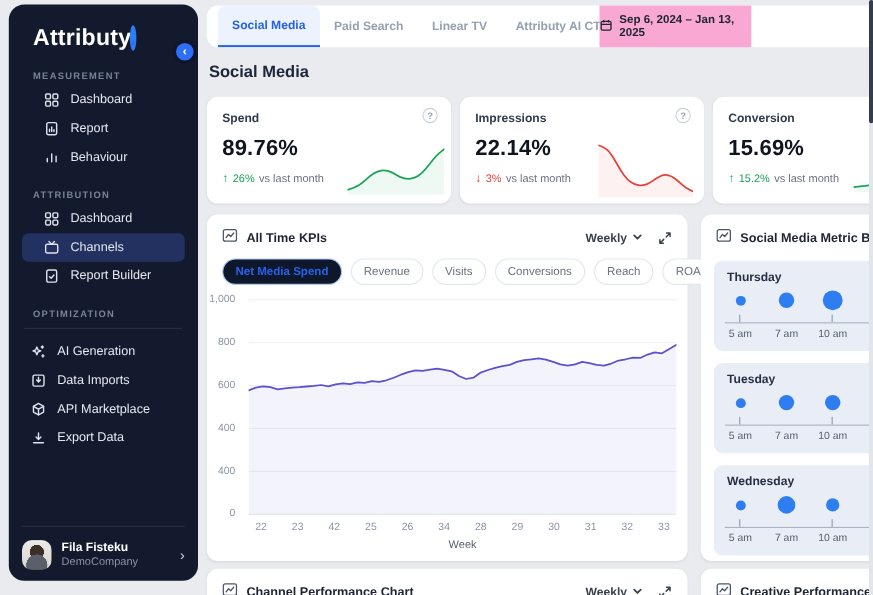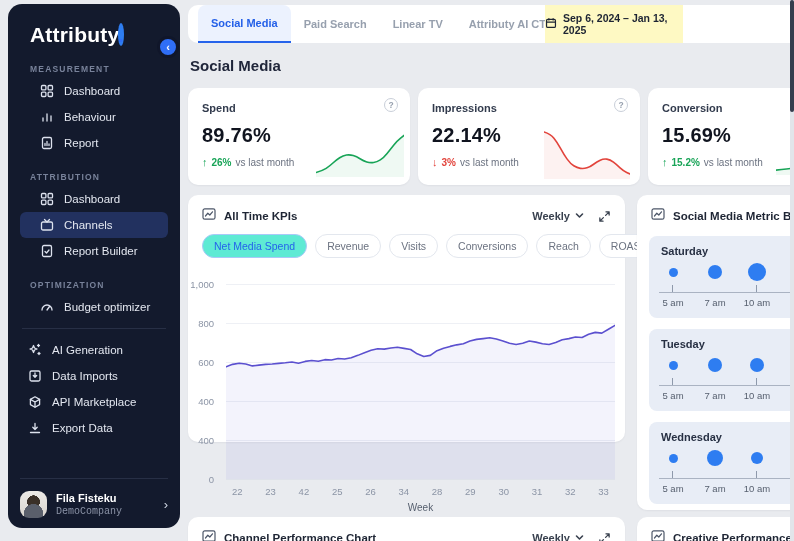--- a/index.html
+++ b/index.html
@@ -36,21 +36,21 @@
     display:flex; align-items:center; gap:9px; cursor:pointer;
   }
   .avatar {
     width:27px; height:27px; border-radius:9px; flex:0 0 27px;
     background:
       radial-gradient(circle at 50% 84%, #5a5f6b 0 36%, transparent 37%),
       radial-gradient(circle at 50% 40%, #3a3028 0 30%, transparent 31%),
       linear-gradient(#eceae6,#d9d5cf);
   }
   .user-name { font-size:11px; font-weight:700; color:#fff; line-height:13px; }
-  .user-company { font-size:10px; color:#8b93a6; line-height:13px;font-family:Liberation Mono, monospace; }
+  .user-company { font-size:10px; color:#8b93a6; line-height:13px; }
   .user-chevron { margin-left:auto; color:#cfd5e2; font-size:13px; }
   .collapse-btn {
     position:absolute; left:157px; top:36px; width:22px; height:22px; border-radius:50%;
     background:#2f6ef6; border:3px solid #10162a; color:#fff;
     display:flex; align-items:center; justify-content:center;
     font-size:11px; font-weight:700; cursor:pointer; z-index:5; line-height:1;
   }
   
   .topbar {
     position:absolute; left:188px; top:5px; width:616px; height:38px;
@@ -60,36 +60,36 @@
   .tab {
     display:flex; align-items:center; padding:0 13px; font-size:11px; font-weight:600;
     color:#97a0ae; cursor:pointer; white-space:nowrap;
   }
   .tab.active {
     color:#2460e8; background:#ecf2fe; border-bottom:2px solid #2563eb;
     border-radius:8px 8px 0 0;
   }
   .date-range {
     position:absolute; left:357px; top:0; width:138px; height:38px;
-    background:#fef9c3; display:flex; align-items:center; justify-content:center; gap:6px;
+    background:#f9a8d4; display:flex; align-items:center; justify-content:center; gap:6px;
     font-size:10.5px; font-weight:700; color:#1d2433; cursor:pointer;
   }
   .icon-cal svg { width:12px; height:12px; stroke:#1d2433; stroke-width:1.4; fill:none; }
   
   .page-title { position:absolute; left:190px; top:57px; font-size:15px; font-weight:700; color:#20263a; }
   
   .kpi-row { position:absolute; left:188px; top:88px; display:flex; gap:8px; }
   .kpi-card {
     position:relative; width:222px; height:97px; background:#fff; border-radius:10px;
     padding:14px 14px 0; box-shadow:0 1px 2px rgba(15,23,42,.05); flex:0 0 222px;
   }
   .kpi-label { font-size:11px; font-weight:600; color:#323b4d; }
   .kpi-value { margin-top:10px; font-size:20px; font-weight:800; color:#10141f; letter-spacing:.2px; }
   .kpi-delta { margin-top:9px; font-size:10px; color:#6b7280; display:flex; align-items:center; gap:4px; }
-  .kpi-delta b { font-weight:700; }
+  .kpi-delta b { font-weight:400; }
   .up b, .up .arrow { color:#18a457; }
   .down b, .down .arrow { color:#e2443c; }
   .arrow { font-size:11px; }
   .help-icon {
     position:absolute; top:10px; right:12px; width:14px; height:14px; border-radius:50%;
     border:1px solid #c9cfd9; color:#97a0ae; font-size:8.5px; font-weight:700;
     display:flex; align-items:center; justify-content:center; cursor:pointer;
   }
   .spark { position:absolute; }
   svg[data-chart] path.line { fill:none; stroke:currentColor; stroke-width:1.6; stroke-linecap:round; stroke-linejoin:round; }
@@ -105,23 +105,23 @@
   .period { display:flex; align-items:center; gap:5px; font-size:11px; font-weight:600; color:#39414f; cursor:pointer;text-align:right; }
   .icon-chev svg { width:9px; height:9px; stroke:#39414f; stroke-width:1.6; fill:none; stroke-linecap:round; stroke-linejoin:round;}
   .expand-btn svg { width:13px; height:13px; stroke:#39414f; stroke-width:1.4; fill:none; stroke-linecap:round; stroke-linejoin:round; }
   .expand-btn { cursor:pointer; display:flex; }
   
   .chips { display:flex; gap:8px; padding:9px 14px 0; }
   .chip {
     border:1px solid #e3e7ee; background:#fff; color:#6b7280; border-radius:14px;
     padding:5px 11px; font-size:10.5px; font-weight:500; cursor:pointer; white-space:nowrap;
   }
-  .chip.active { color:#2563eb; border-color:#a9c9f8; background:#5eead4; font-weight:400; }
-  
-  .chart-area { position:absolute; left:0; top:79px; width:100%; height:244px;text-decoration:underline; }
+  .chip.active { color:#2563eb; border-color:#a9c9f8; background:#0f172a; font-weight:700; }
+  
+  .chart-area { position:absolute; left:0; top:67px; width:100%; height:244px;text-decoration:underline; }
   .ylabels { position:absolute; left:0; top:10px; width:32px; height:195px; }
   .ylabels span { position:absolute; right:6px; transform:translateY(-50%); font-size:9.5px; color:#8b94a5; }
   .plot { position:absolute; left:38px; top:10px; width:389px; height:195px; }
   .gridline { position:absolute; left:0; right:0; height:1px; background:#eef0f5; }
   .gridline.base { background:#dfe3ea; }
   .plot svg { position:absolute; inset:0; width:100%; height:100%; }
   .xlabels { position:absolute; left:44px; width:377px; top:212px; display:flex; justify-content:space-between; }
   .xlabels span { font-size:9.5px; color:#8b94a5; }
   .xaxis-title { position:absolute; left:38px; width:389px; top:228px; text-align:center; font-size:10px; color:#57606f; }
   
@@ -152,33 +152,33 @@
             <rect x="8.1" y="1.5" width="4.4" height="4.4" rx="1"></rect>
             <rect x="1.5" y="8.1" width="4.4" height="4.4" rx="1"></rect>
             <rect x="8.1" y="8.1" width="4.4" height="4.4" rx="1"></rect>
           </svg>
         </span>
       <span>Dashboard</span>
     </div>
     <div class="nav-item">
       <span class="icon-s">
           <svg viewBox="0 0 14 14">
-            <path d="M3 11V8M7 11V4M11 11V6"></path>
-          </svg>
-        </span>
-      <span>Behaviour</span>
-    </div>
-    <div class="nav-item">
-      <span class="icon-s">
-          <svg viewBox="0 0 14 14">
             <rect x="2.5" y="1.5" width="9" height="11" rx="1.5"></rect>
             <path d="M5 9.5V7.5M7 9.5V5.5M9 9.5V8"></path>
           </svg>
         </span>
       <span>Report</span>
+    </div>
+    <div class="nav-item">
+      <span class="icon-s">
+          <svg viewBox="0 0 14 14">
+            <path d="M3 11V8M7 11V4M11 11V6"></path>
+          </svg>
+        </span>
+      <span>Behaviour</span>
     </div>
 
     <div class="section-label">ATTRIBUTION</div>
     <div class="nav-item">
       <span class="icon-s">
           <svg viewBox="0 0 14 14">
             <rect x="1.5" y="1.5" width="4.4" height="4.4" rx="1"></rect>
             <rect x="8.1" y="1.5" width="4.4" height="4.4" rx="1"></rect>
             <rect x="1.5" y="8.1" width="4.4" height="4.4" rx="1"></rect>
             <rect x="8.1" y="8.1" width="4.4" height="4.4" rx="1"></rect>
@@ -199,29 +199,20 @@
       <span class="icon-s">
           <svg viewBox="0 0 14 14">
             <rect x="2.5" y="1.5" width="9" height="11" rx="1.5"></rect>
             <path d="M5 7.5l1.5 1.5 2.5-3"></path>
           </svg>
         </span>
       <span>Report Builder</span>
     </div>
 
     <div class="section-label">OPTIMIZATION</div>
-    <div class="nav-item">
-      <span class="icon-s">
-          <svg viewBox="0 0 14 14">
-            <path d="M2 10a5 5 0 0 1 10 0"></path>
-            <path d="M7 10L9.5 6.5"></path>
-          </svg>
-        </span>
-      <span>Budget optimizer</span>
-    </div>
 
     <div class="divider"></div>
 
     <div class="nav-item tool-item">
       <span class="icon-s">
           <svg viewBox="0 0 14 14">
             <path d="M5.5 2.5l1 2.5 2.5 1-2.5 1-1 2.5-1-2.5L2 6l2.5-1z"></path>
             <path d="M10.5 1.5v2M9.5 2.5h2M11 9.5v2M10 10.5h2"></path>
           </svg>
         </span>
@@ -327,21 +318,21 @@
       <b>15.2%</b>
       <span>vs last month</span>
     </div>
     <svg class="spark" style="right: 6px; bottom: 10px; width: 88px; height: 50px; color: rgb(24, 164, 87);" viewBox="0 0 100 52" preserveAspectRatio="none" data-chart="conversion-spark">
         <path class="area" d="M0.00,46.97 Q14.29,45.77 21.43,44.57 Q28.57,43.37 35.71,40.98 Q42.86,38.58 50.00,34.99 Q57.14,31.39 64.29,26.60 Q71.43,21.81 78.57,17.01 Q85.71,12.22 92.86,8.63 L100.00,5.03 L100,52 L0,52 Z"></path>
         <path class="line" d="M0.00,46.97 Q14.29,45.77 21.43,44.57 Q28.57,43.37 35.71,40.98 Q42.86,38.58 50.00,34.99 Q57.14,31.39 64.29,26.60 Q71.43,21.81 78.57,17.01 Q85.71,12.22 92.86,8.63 L100.00,5.03" vector-effect="non-scaling-stroke"></path>
       </svg>
   </div>
 </div>
 
-<div class="card" style="left:188px;top:195px;width:437px;height:247px;">
+<div class="card" style="left:188px;top:195px;width:437px;height:315px;">
   <div class="card-head">
     <span class="icon-chart"><svg viewBox="0 0 14 14">
           <rect x="1" y="1.8" width="12" height="10.4" rx="1.8"></rect>
           <path d="M3.5 9l2.3-2.8 2 1.8 2.7-3.2"></path>
         </svg></span>
     <span class="card-title">All Time KPIs</span>
     <div class="head-right">
       <span class="period">
         <span>Weekly</span>
         <span class="icon-chev"><svg viewBox="0 0 9 9">
@@ -407,21 +398,21 @@
 <div class="card" style="left:637px;top:195px;width:210px;height:315px;">
   <div class="card-head">
     <span class="icon-chart"><svg viewBox="0 0 14 14">
           <rect x="1" y="1.8" width="12" height="10.4" rx="1.8"></rect>
           <path d="M3.5 9l2.3-2.8 2 1.8 2.7-3.2"></path>
         </svg></span>
     <span class="card-title">Social Media Metric Breakdown Per</span>
   </div>
 
   <div class="day-panel">
-    <div class="day-label">Saturday</div>
+    <div class="day-label">Thursday</div>
     <div class="dot-col" style="left:6px">
         <span class="dot" style="width: 9px; height: 9px;"></span>
       </div>
     <div class="dot-col" style="left:48px">
         <span class="dot" style="width: 14px; height: 14px;"></span>
       </div>
     <div class="dot-col" style="left:90px">
         <span class="dot" style="width: 18px; height: 18px;"></span>
       </div>
     <div class="tick" style="left:23px"></div>

